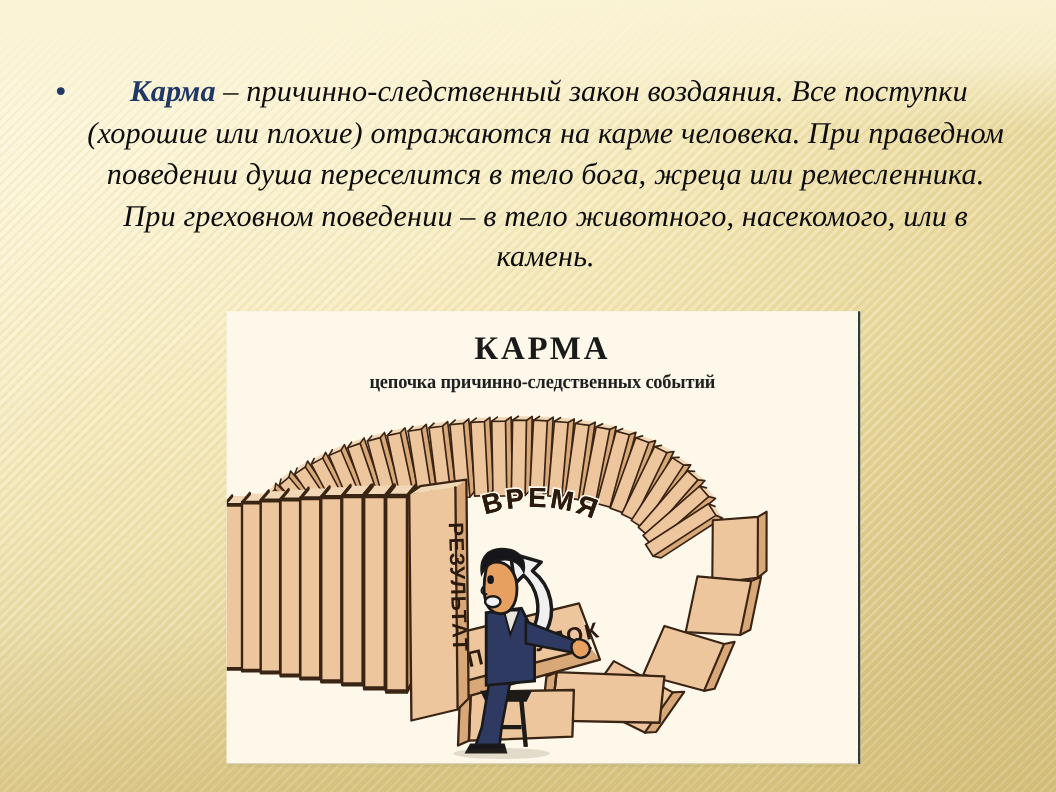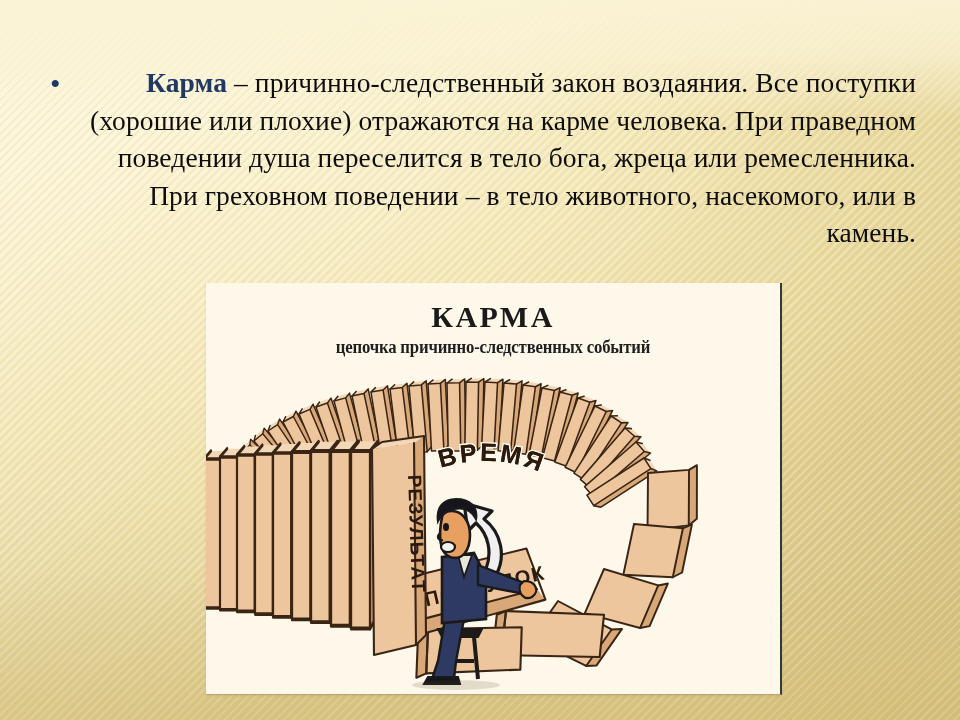--- a/index.html
+++ b/index.html
@@ -103,23 +103,24 @@
     font-size: 30px;
     line-height: 40px;
     text-align: left;
     padding-left: 6px;
   }
   .bullet-text {
     flex: 1 1 auto;
     font-size: 27.5px;
     line-height: 37.5px;
     color: #0d0d0d;
-    text-align: right;
+    text-align: center;
     letter-spacing: 0.1px;
     text-indent: 6px;
+    font-style: italic;
   }
   .term {
     font-weight: bold;
     color: #1f3864;
   }
 
   
   .picture-frame {
     position: absolute;
     left: 206px;

